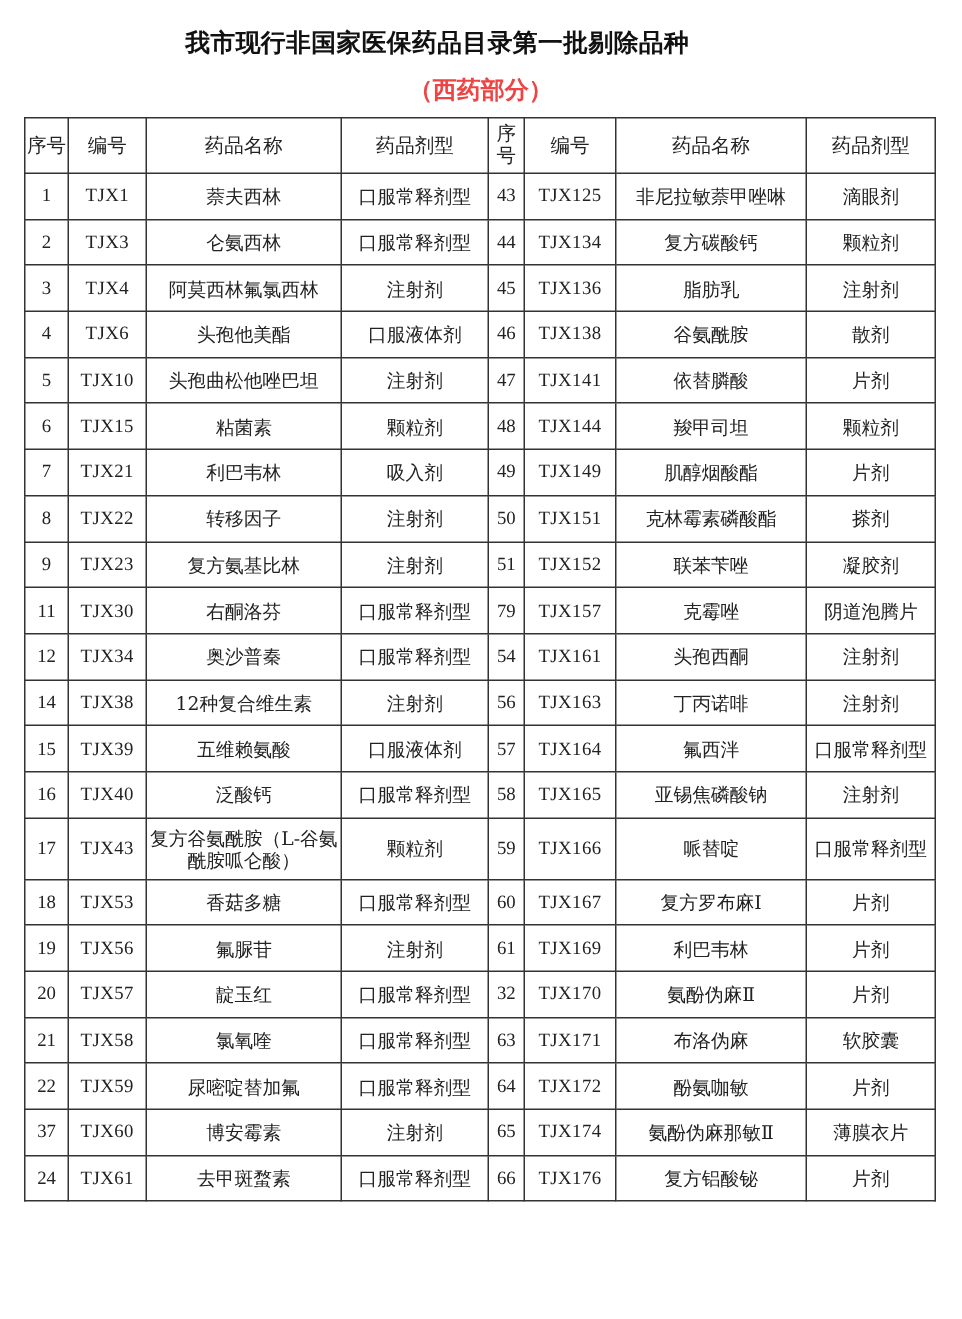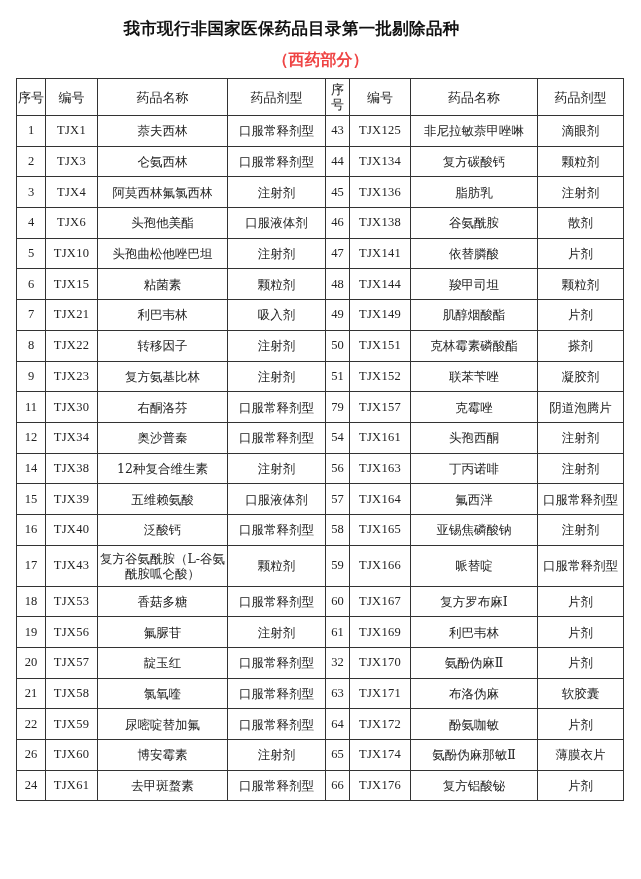--- a/index.html
+++ b/index.html
@@ -246,21 +246,21 @@
         <td class="num">22</td>
         <td class="code">TJX59</td>
         <td class="name-wrap">尿嘧啶替加氟</td>
         <td class="form-wrap">口服常释剂型</td>
         <td class="num">64</td>
         <td class="code">TJX172</td>
         <td class="name-wrap">酚氨咖敏</td>
         <td class="form-wrap">片剂</td>
       </tr>
       <tr class="row">
-        <td class="num">26</td>
+        <td class="num">37</td>
         <td class="code">TJX60</td>
         <td class="name-wrap">博安霉素</td>
         <td class="form-wrap">注射剂</td>
         <td class="num">65</td>
         <td class="code">TJX174</td>
         <td class="name-wrap">氨酚伪麻那敏Ⅱ</td>
         <td class="form-wrap">薄膜衣片</td>
       </tr>
       <tr class="row">
         <td class="num">24</td>

